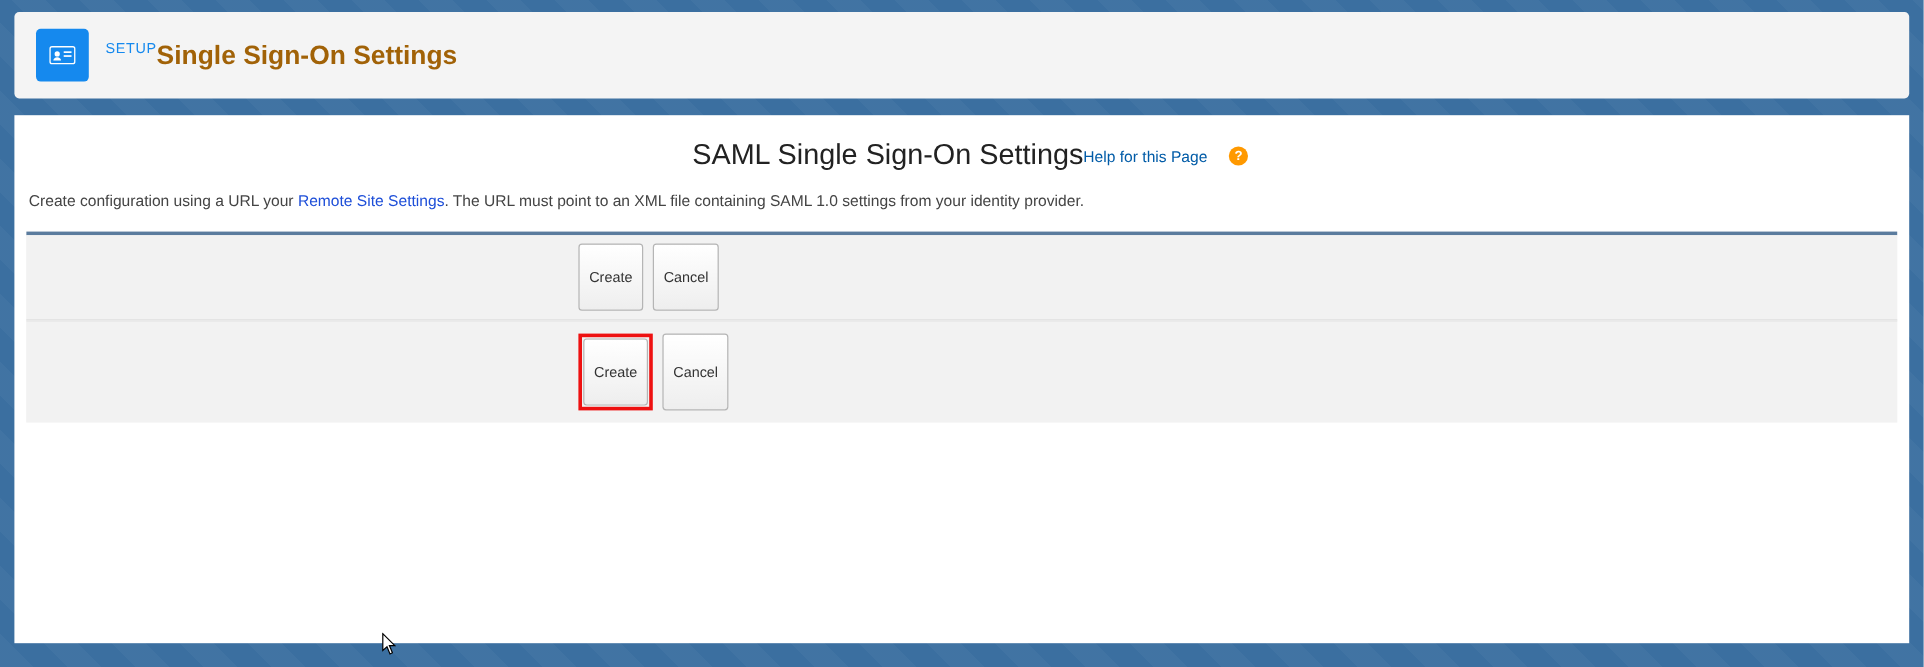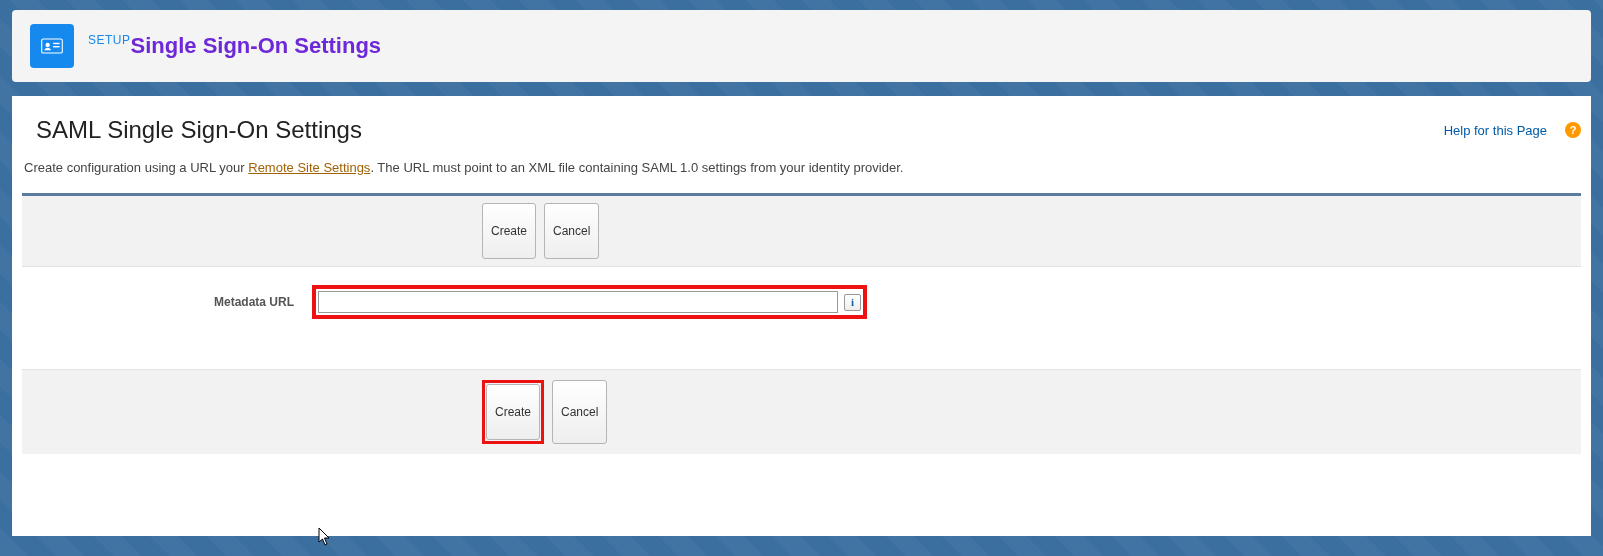--- a/index.html
+++ b/index.html
@@ -48,31 +48,31 @@
     }
     .eyebrow {
       font-size: 12px;
       color: #1589ee;
       letter-spacing: 0.5px;
       margin-bottom: 2px;
     }
     .page-title {
       font-size: 22px;
       font-weight: 700;
-      color: #6d28d9;
+      color: #a16207;
     }
     .content-wrapper {
       margin-top: 14px;
       background: #fff;
       padding: 20px 0 0 0;
       min-height: 440px;
     }
     .content-header-row {
       display: flex;
-      justify-content: space-between;
+      justify-content: center;
       align-items: center;
       padding: 0 10px 0 10px;
       margin-bottom: 16px;
       margin-left: 12px;
     }
     .content-title {
       font-size: 24px;
       font-weight: 400;
       color: #222;
       padding-left: 2px;
@@ -97,22 +97,21 @@
       align-items: center;
       justify-content: center;
     }
     .desc-text {
       font-size: 13px;
       color: #444;
       padding: 0 12px;
       margin-bottom: 18px;
     }
     .desc-link {
-      color: #a16207;
-      text-decoration: underline;
+      color: #1d4ed8;
       cursor: pointer;
     }
     .form-block {
       margin: 0 10px;
       border-top: 3px solid #5b7c9e;
       background: #f2f2f2;
     }
     .button-row {
       background: #f2f2f2;
       border-bottom: 1px solid #e0e0e0;
@@ -232,27 +231,20 @@
       <span>Create configuration using a URL your </span><a class="desc-link">Remote Site Settings</a><span>. The URL must point to an XML file containing SAML 1.0 settings from your identity provider.</span>
     </p>
 
     <div class="form-block">
 
       <div class="button-row">
         <button class="btn">Create</button>
         <button class="btn">Cancel</button>
       </div>
 
-      <div class="form-body">
-        <label class="field-label">Metadata URL</label>
-        <span class="field-input-wrap highlight-field">
-          <input type="text" class="text-input" value="" style="">
-          <span class="info-btn">i</span>
-        </span>
-      </div>
 
       <div class="button-row-bottom">
         <span class="highlight-border">
           <button class="btn">Create</button>
         </span>
         <button class="btn">Cancel</button>
       </div>
 
     </div>
 

